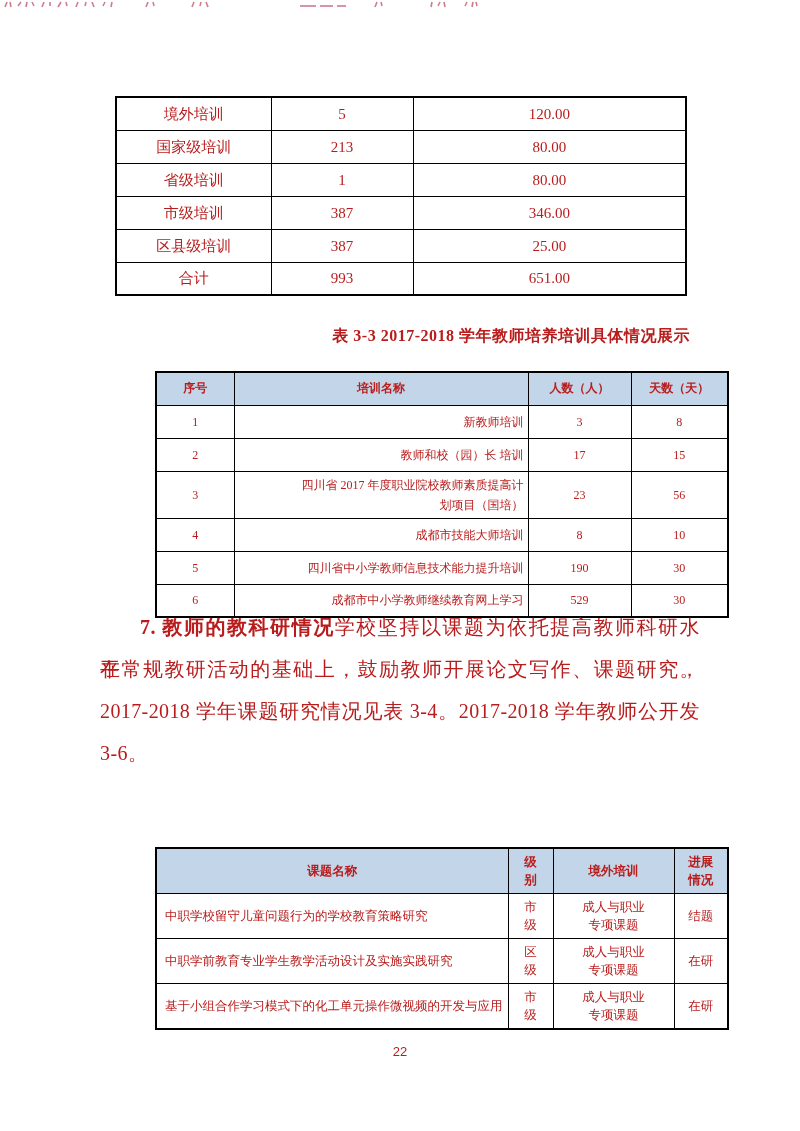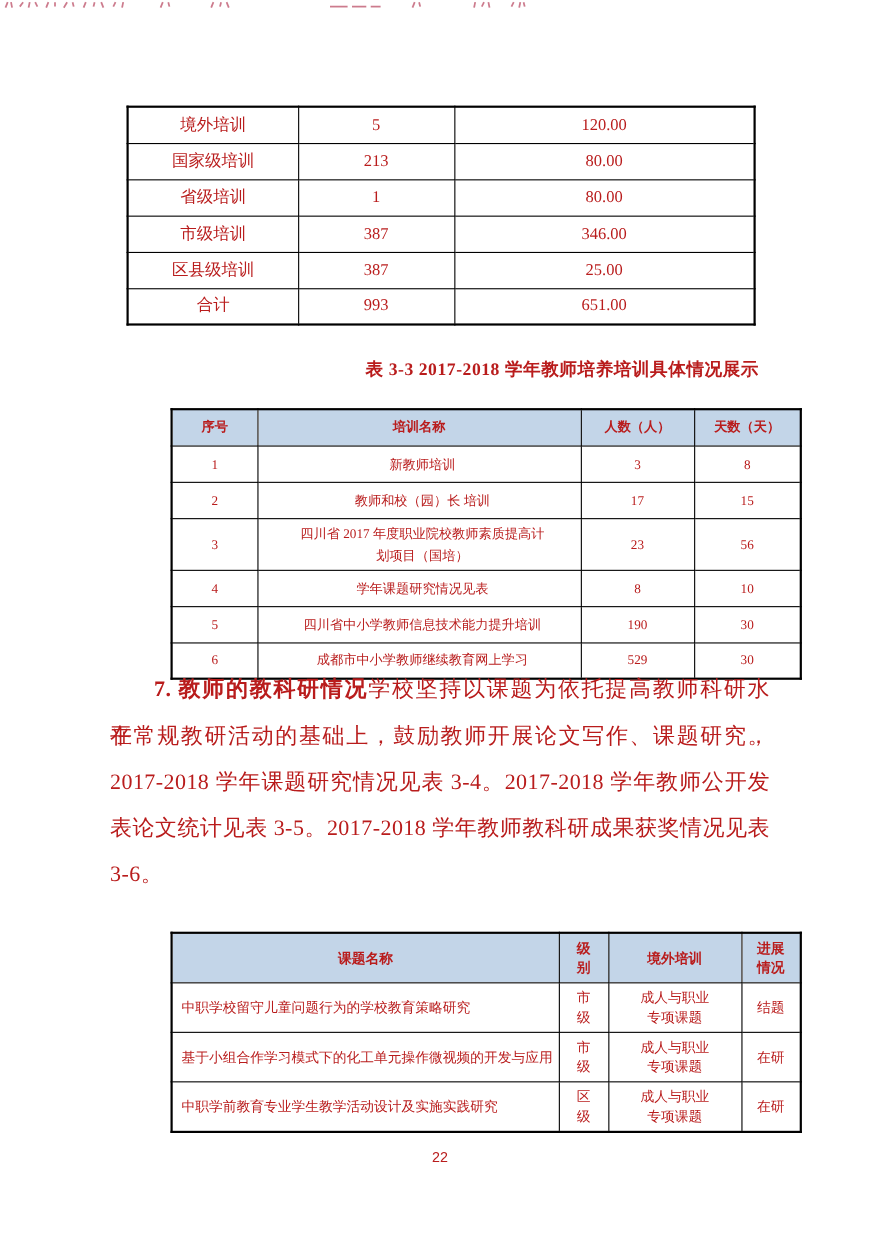--- a/index.html
+++ b/index.html
@@ -21,21 +21,21 @@
   th { background:#c3d5e8; font-weight:bold; }
 
   
   #table1 { left:115px; top:96px; width:570px; font-size:15px; }
   #table1 td { height:33px; line-height:20px; }
 
   
   #table2 { left:115px; top:371px; width:572px; font-size:12px;margin-left:40px; }
   #table2 th { height:33px; line-height:19px; }
   #table2 td { height:33px; line-height:20px; padding:3px 4px; }
-  #table2 tbody td:nth-child(2) { text-align:center; padding-left:10px; }
+  #table2 tbody td:nth-child(2) { text-align:right; padding-left:10px; }
 
   
   #table3 { left:115px; top:847px; width:572px; font-size:12.5px;margin-left:40px; }
   #table3 th { line-height:18px; padding:4px 2px; height:45px; }
   #table3 td { line-height:18px; padding:4px 2px; height:45px; }
   #table3 tbody td:first-child { text-align:left; padding-left:8px; }
 
   .caption {
     position:absolute; left:0; width:670px; text-align:right;
     font-weight:bold; font-size:16px; letter-spacing:0.5px;margin-left:20px;
@@ -166,21 +166,21 @@
         </tr>
         <tr>
           <td>3</td>
           <td>四川省 2017 年度职业院校教师素质提高计
 划项目（国培）</td>
           <td>23</td>
           <td>56</td>
         </tr>
         <tr>
           <td>4</td>
-          <td>学年课题研究情况见表</td>
+          <td>成都市技能大师培训</td>
           <td>8</td>
           <td>10</td>
         </tr>
         <tr>
           <td>5</td>
           <td>四川省中小学教师信息技术能力提升培训</td>
           <td>190</td>
           <td>30</td>
         </tr>
         <tr>
@@ -192,21 +192,20 @@
       </tbody>
   </table>
 
   <div id="paragraph">
     <div class="para-line">
       <span class="para-indent"></span><span class="para-lead">7. 教师的教科研情况</span><span>学校坚持以课题为依托提高教师科研水平，</span>
     </div>
     <div id="para-lines">
         <div class="para-line">在常规教研活动的基础上，鼓励教师开展论文写作、课题研究。</div>
         <div class="para-line">2017-2018 学年课题研究情况见表 3-4。2017-2018 学年教师公开发</div>
-        <div class="para-line">表论文统计见表 3-5。2017-2018 学年教师教科研成果获奖情况见表</div>
         <div class="para-line last">3-6。</div>
       </div>
   </div>
 
 
   <table id="table3">
     <colgroup>
         <col style="width:352px">
         <col style="width:45px">
         <col style="width:121px">
@@ -225,33 +224,33 @@
     <tbody>
         <tr>
           <td>中职学校留守儿童问题行为的学校教育策略研究</td>
           <td>市
 级</td>
           <td>成人与职业
 专项课题</td>
           <td>结题</td>
         </tr>
         <tr>
+          <td>中职学前教育专业学生教学活动设计及实施实践研究</td>
+          <td>区
+级</td>
+          <td>成人与职业
+专项课题</td>
+          <td>在研</td>
+        </tr>
+        <tr>
           <td>基于小组合作学习模式下的化工单元操作微视频的开发与应用</td>
           <td>市
 级</td>
           <td>成人与职业
 专项课题</td>
           <td>在研</td>
         </tr>
-        <tr>
-          <td>中职学前教育专业学生教学活动设计及实施实践研究</td>
-          <td>区
-级</td>
-          <td>成人与职业
-专项课题</td>
-          <td>在研</td>
-        </tr>
       </tbody>
   </table>
 
   <div id="page-number">22</div>
 
 </div>
 
 </body></html>

